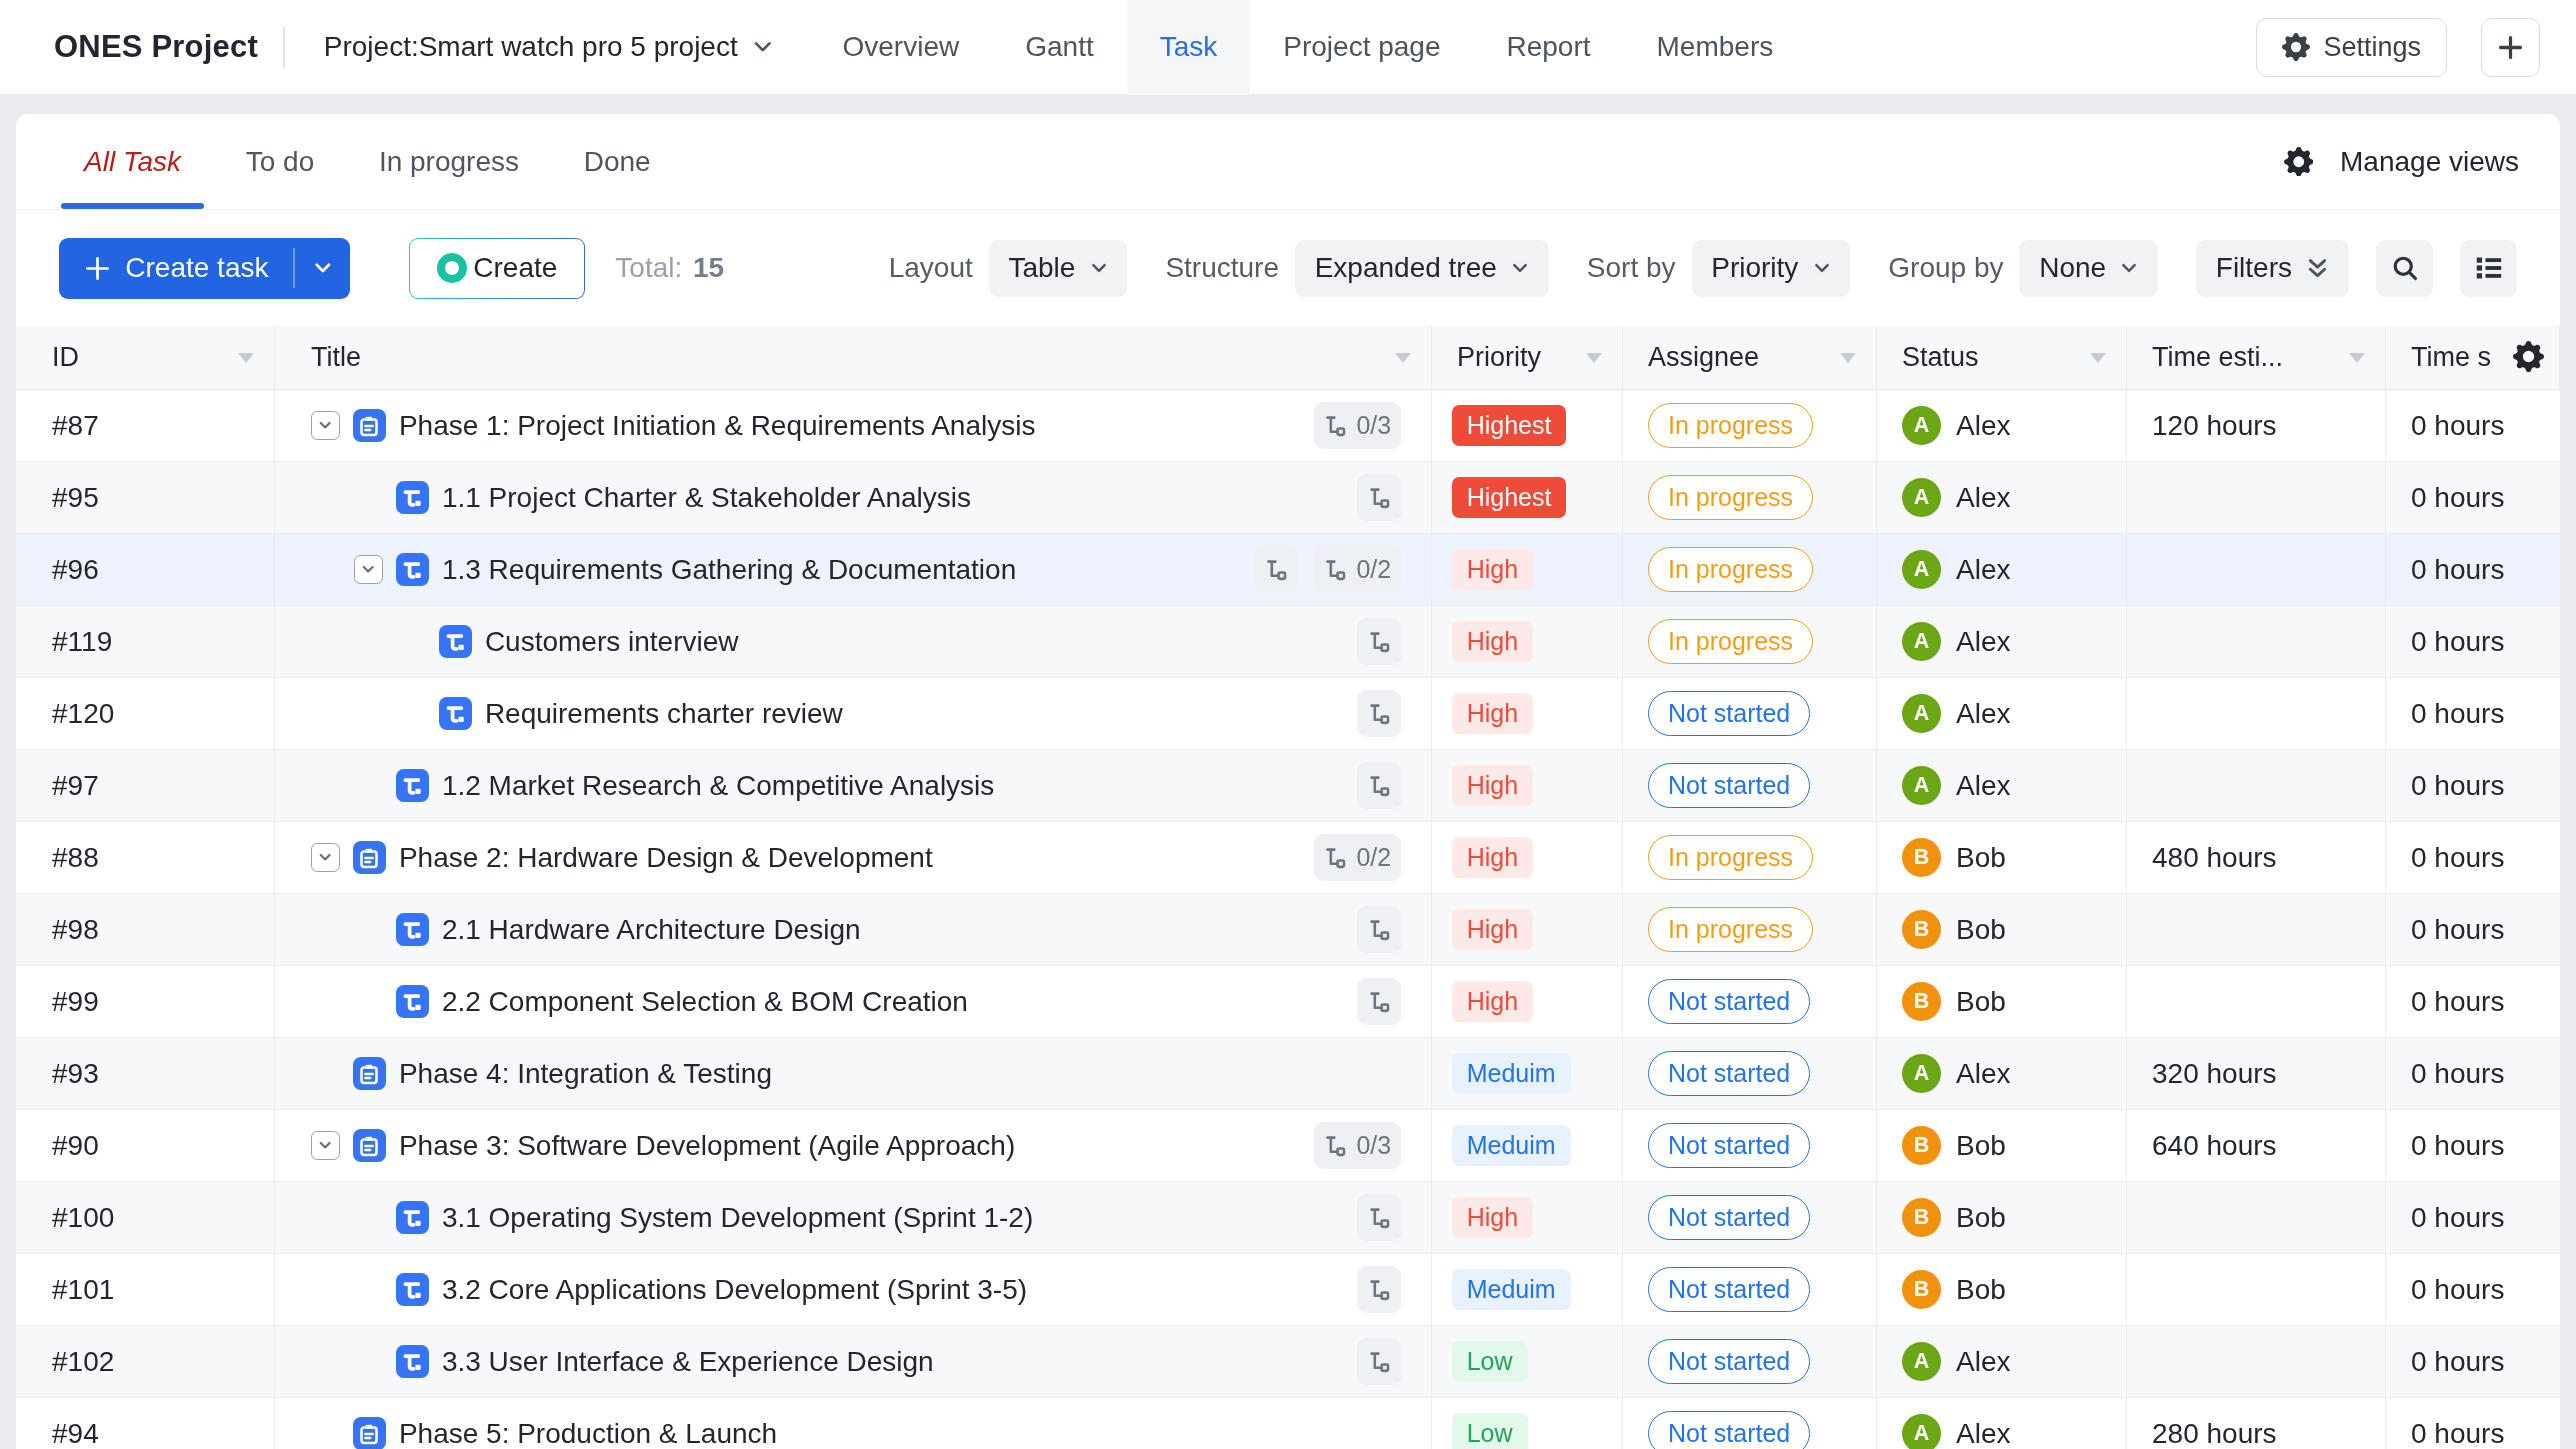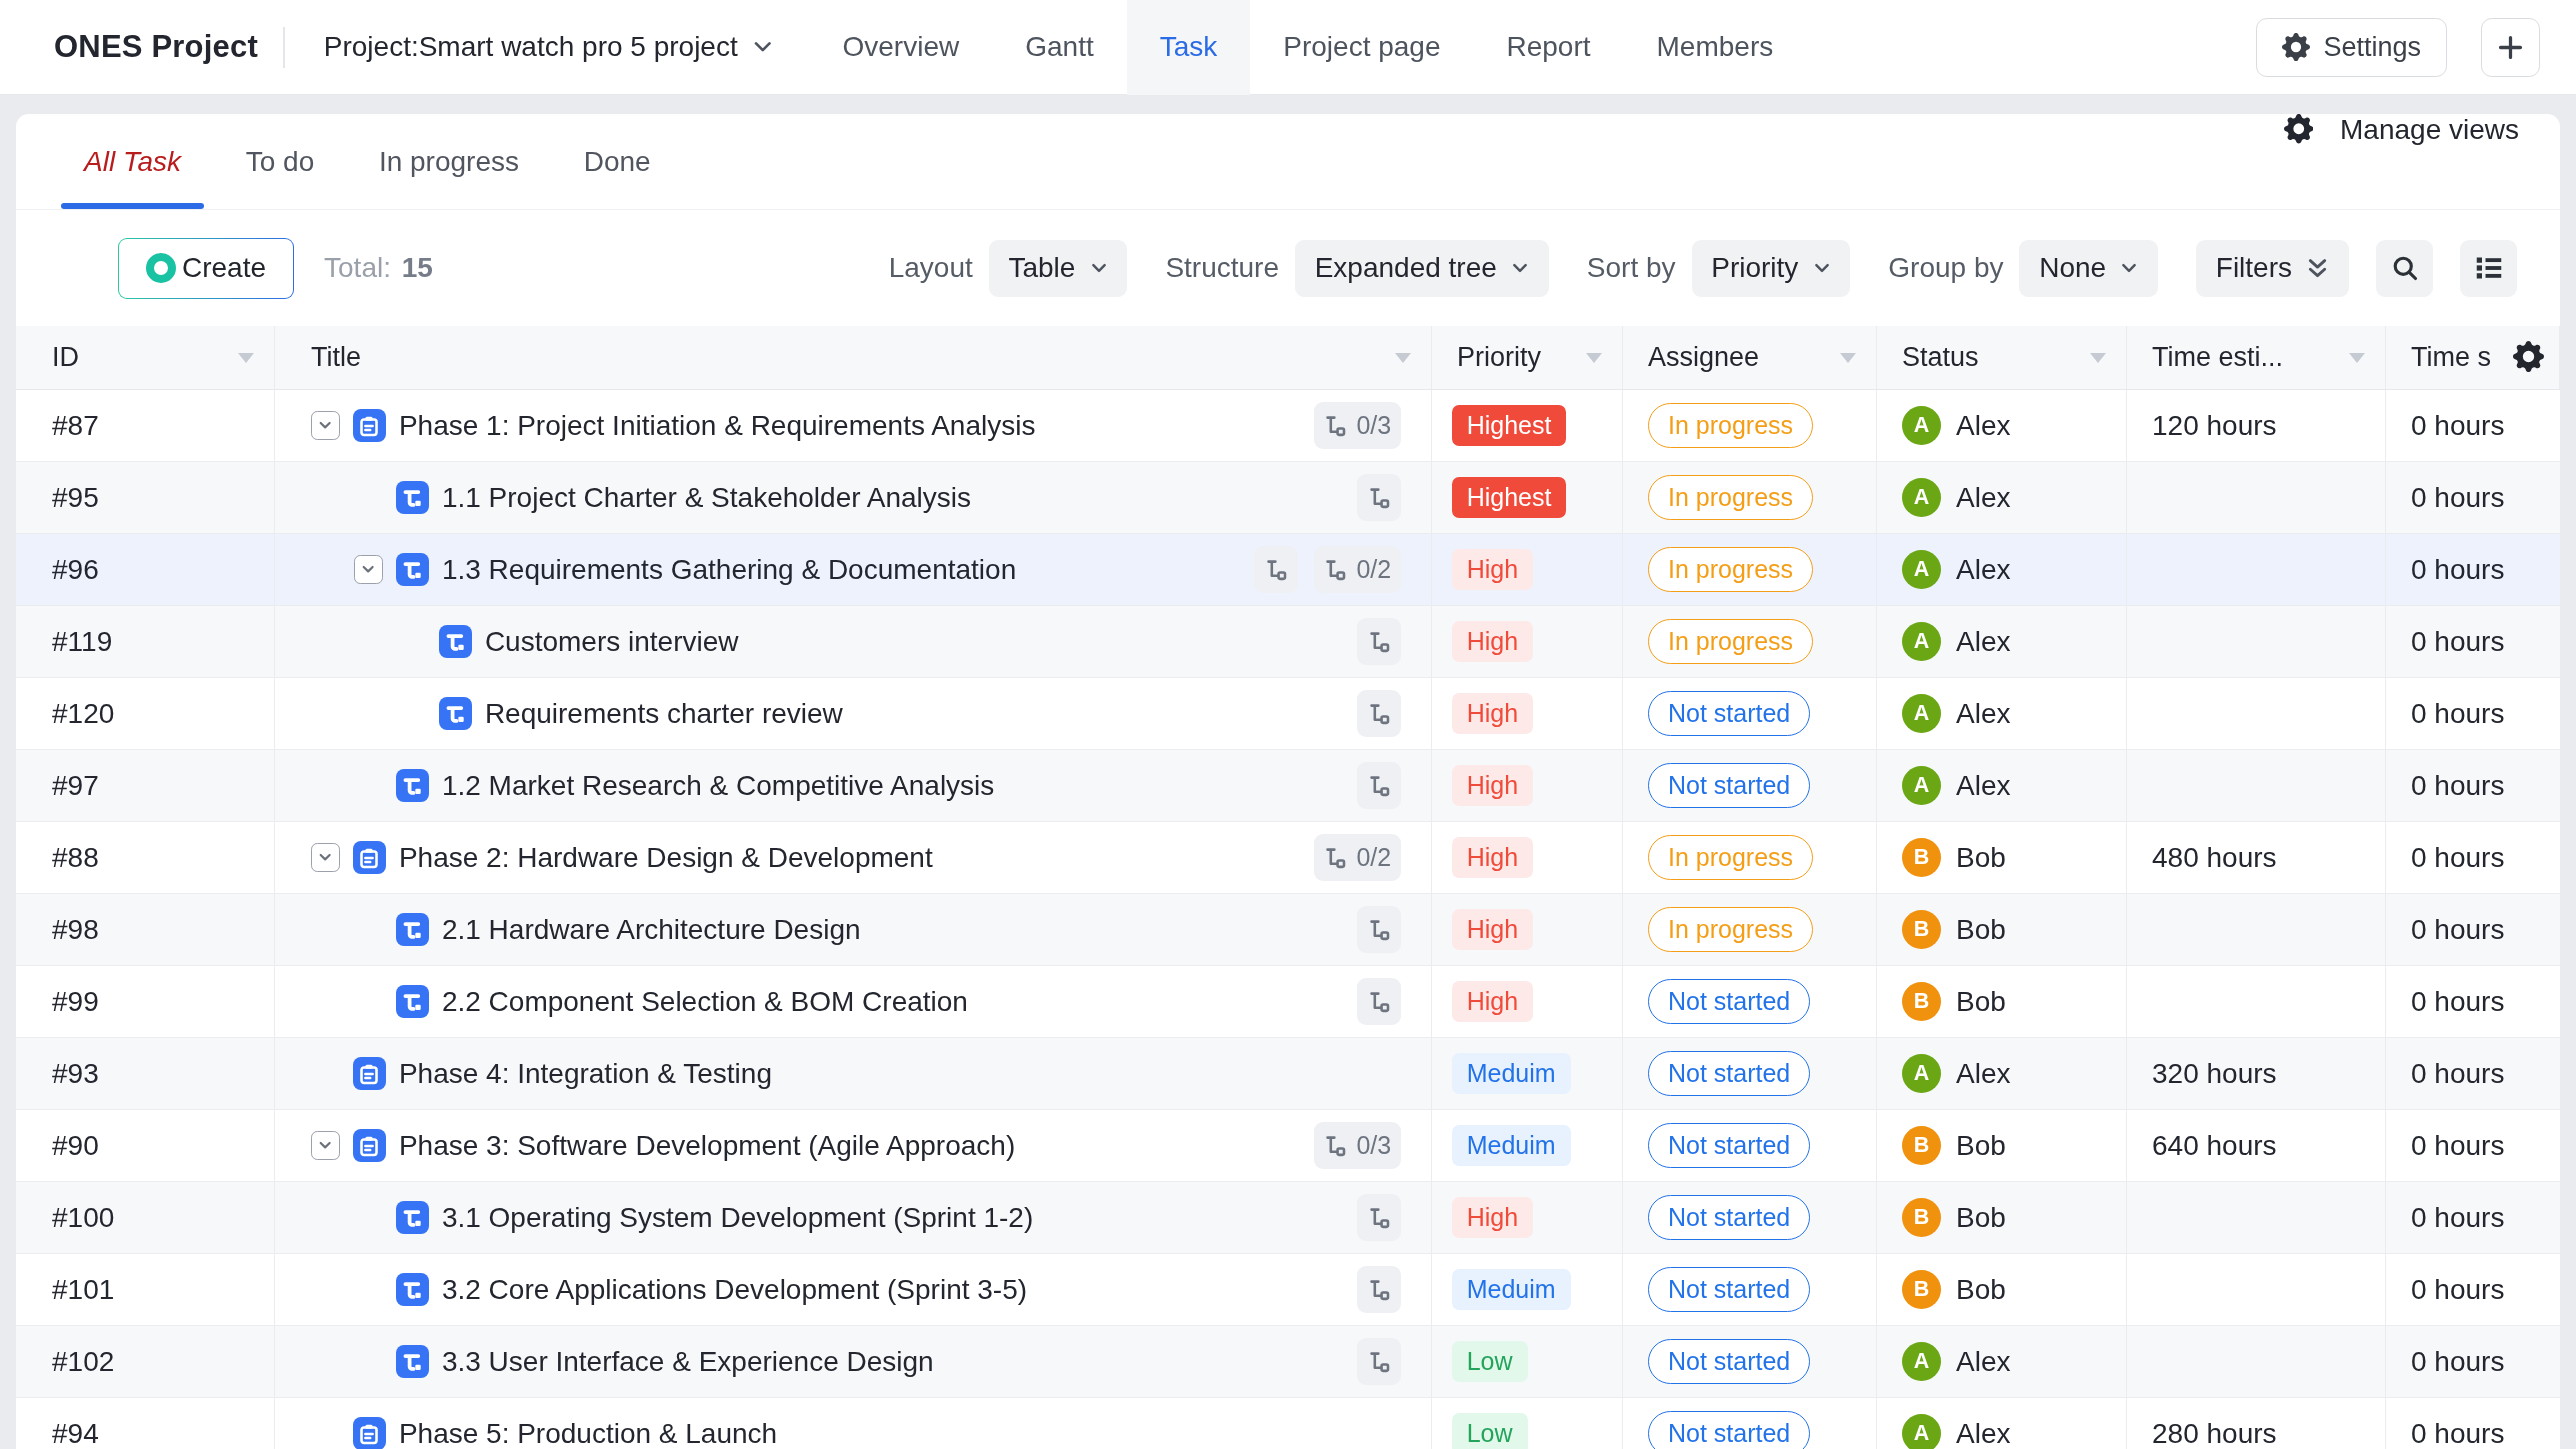--- a/index.html
+++ b/index.html
@@ -25,21 +25,21 @@
 
   
   .card { position:absolute; left:16px; right:16px; top:114px; bottom:0; background:#fff;
     border-radius:12.5px 12.5px 0 0; overflow:hidden; }
 
   
   .viewtabs { height:96px; display:flex; align-items:stretch; padding:0 41px; border-bottom:0.9px solid #f0f1f4; position:relative; }
   .vtab { display:flex; align-items:center; padding:0 27px; font-size:28px; color:#50555f; cursor:pointer; position:relative; margin-right:10.7px; }
   .vtab.active { color:#b91c1c; font-weight:500;font-style:italic; }
   .vtab.active::after { content:""; position:absolute; left:3.6px; right:3.6px; bottom:0; height:6.3px; background:#2b6ce6; border-radius:3.6px; }
-  .manage-views { margin-left:auto; display:flex; gap:27px; font-size:28px; color:#23262e; font-weight:500; cursor:pointer; }
+  .manage-views { margin-left:auto; display:flex; align-items:center; gap:27px; font-size:28px; color:#23262e; font-weight:500; cursor:pointer; }
   .manage-views svg { width:29.5px; height:29.5px; }
 
   
   .toolbar { height:116px; display:flex; align-items:center; padding:0 43px; }
   .btn-create-task { display:flex; align-items:stretch; height:61px; background:#2364e3; border-radius:9px; color:#fff; cursor:pointer; overflow:hidden; }
   .bct-main { display:flex; align-items:center; gap:14.3px; padding:0 25px; font-size:28px; font-weight:500; }
   .bct-main svg { width:27px; height:27px; }
   .bct-div { width:1.8px; background:rgba(255,255,255,.35); margin:10.7px 0; }
   .bct-caret { width:55px; display:flex; align-items:center; justify-content:center; }
   .bct-caret svg { width:19.7px; height:19.7px; }
@@ -149,20 +149,34 @@
     <div class="vtab">Done</div>
     <div class="manage-views">
       <svg viewBox="0 0 16 16" fill="currentColor">
           <path fill-rule="evenodd" d="M9.405 1.05c-.413-1.4-2.397-1.4-2.81 0l-.1.34a1.464 1.464 0 0 1-2.105.872l-.31-.17c-1.283-.698-2.686.705-1.987 1.987l.169.311c.446.82.023 1.841-.872 2.105l-.34.1c-1.4.413-1.4 2.397 0 2.81l.34.1a1.464 1.464 0 0 1 .872 2.105l-.17.31c-.698 1.283.705 2.686 1.987 1.987l.311-.169a1.464 1.464 0 0 1 2.105.872l.1.34c.413 1.4 2.397 1.4 2.81 0l.1-.34a1.464 1.464 0 0 1 2.105-.872l.31.17c1.283.698 2.686-.705 1.987-1.987l-.169-.311a1.464 1.464 0 0 1 .872-2.105l.34-.1c1.4-.413 1.4-2.397 0-2.81l-.34-.1a1.464 1.464 0 0 1-.872-2.105l.17-.31c.698-1.283-.705-2.686-1.987-1.987l-.311.169a1.464 1.464 0 0 1-2.105-.872l-.1-.34zM8 10.93a2.93 2.93 0 1 1 0-5.86 2.93 2.93 0 0 1 0 5.86z"></path>
         </svg>
       <span>Manage views</span>
     </div>
   </div>
 
   <div class="toolbar">
+    <div class="btn-create-task">
+      <div class="bct-main">
+        <svg viewBox="0 0 16 16" fill="none" stroke="currentColor" stroke-width="1.6" stroke-linecap="round">
+            <path d="M8 2v12M2 8h12"></path>
+          </svg>
+        <span>Create task</span>
+      </div>
+      <div class="bct-div"></div>
+      <div class="bct-caret">
+        <svg viewBox="0 0 16 16" fill="none" stroke="currentColor" stroke-width="2.2" stroke-linecap="round" stroke-linejoin="round">
+            <path d="M3 5.5 8 10.5 13 5.5"></path>
+          </svg>
+      </div>
+    </div>
     <button class="btn-create">
       <span class="ring"></span>
       <span>Create</span>
     </button>
     <div class="total">
       <span>Total:</span>
       <b>15</b>
     </div>
 
     <div class="controls">

